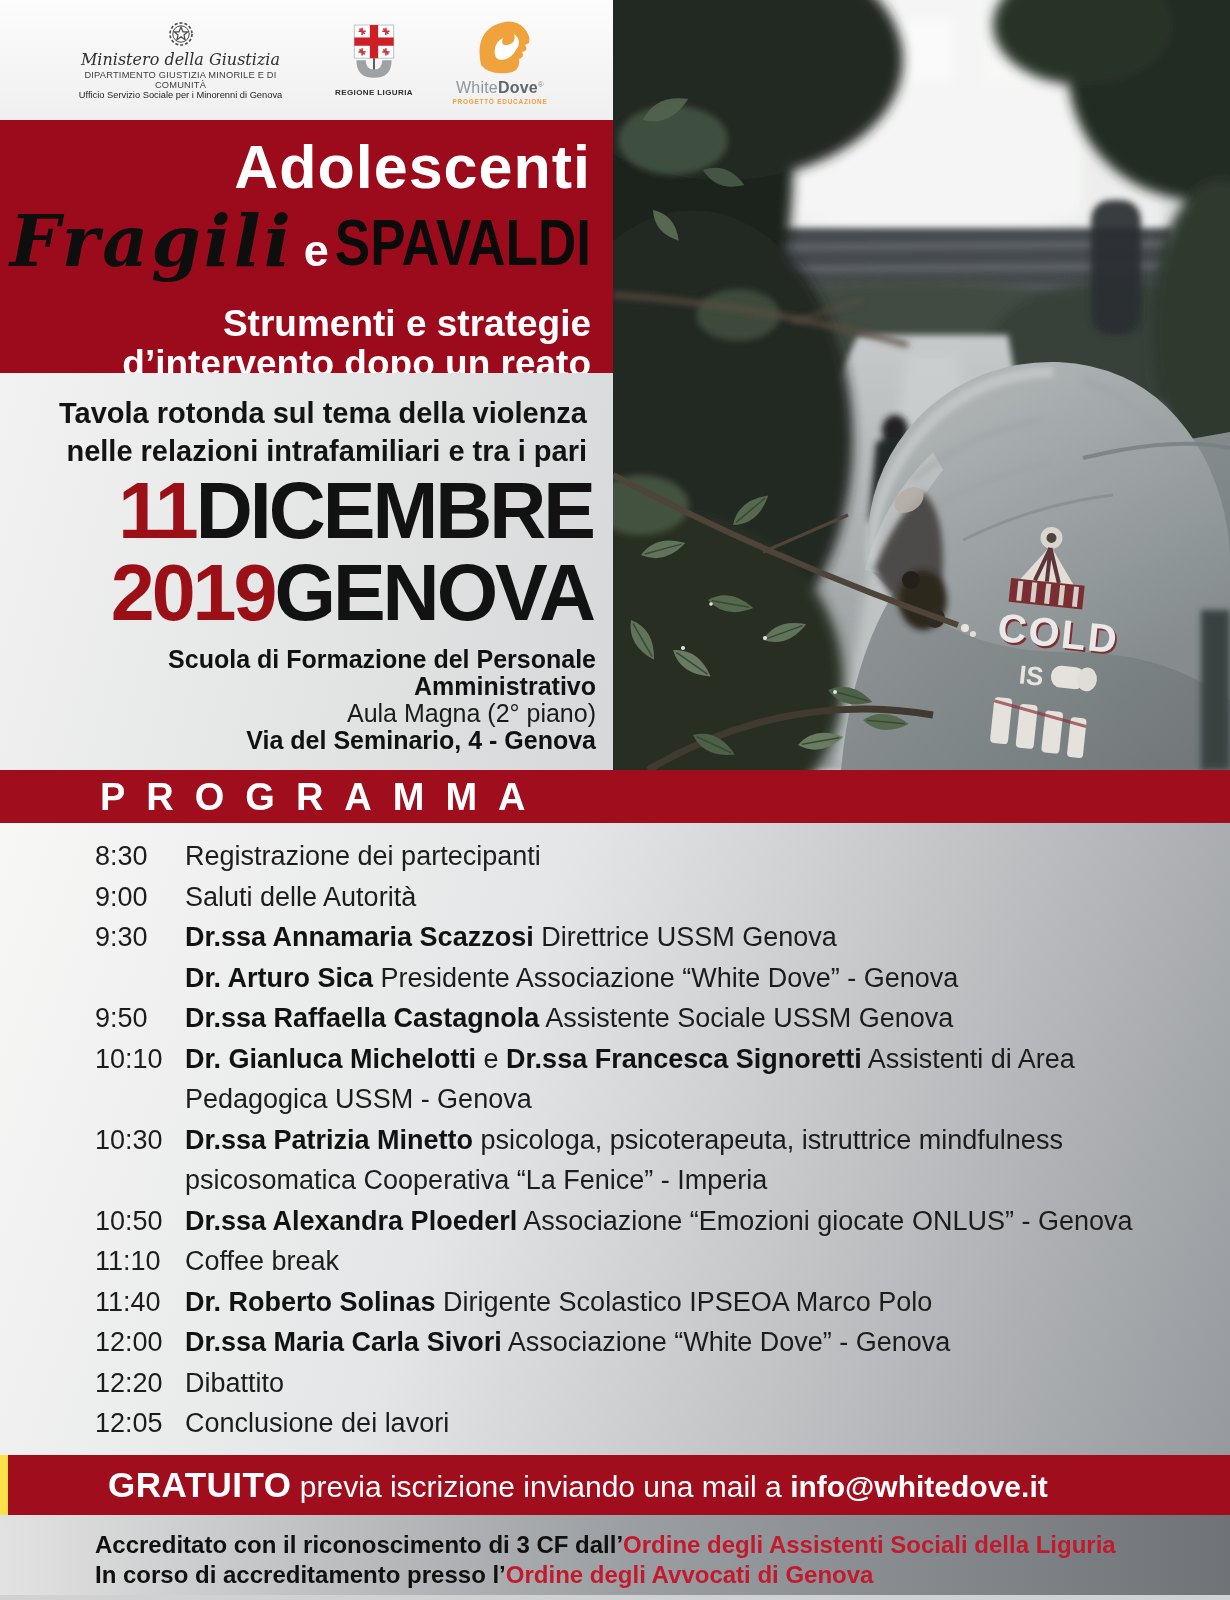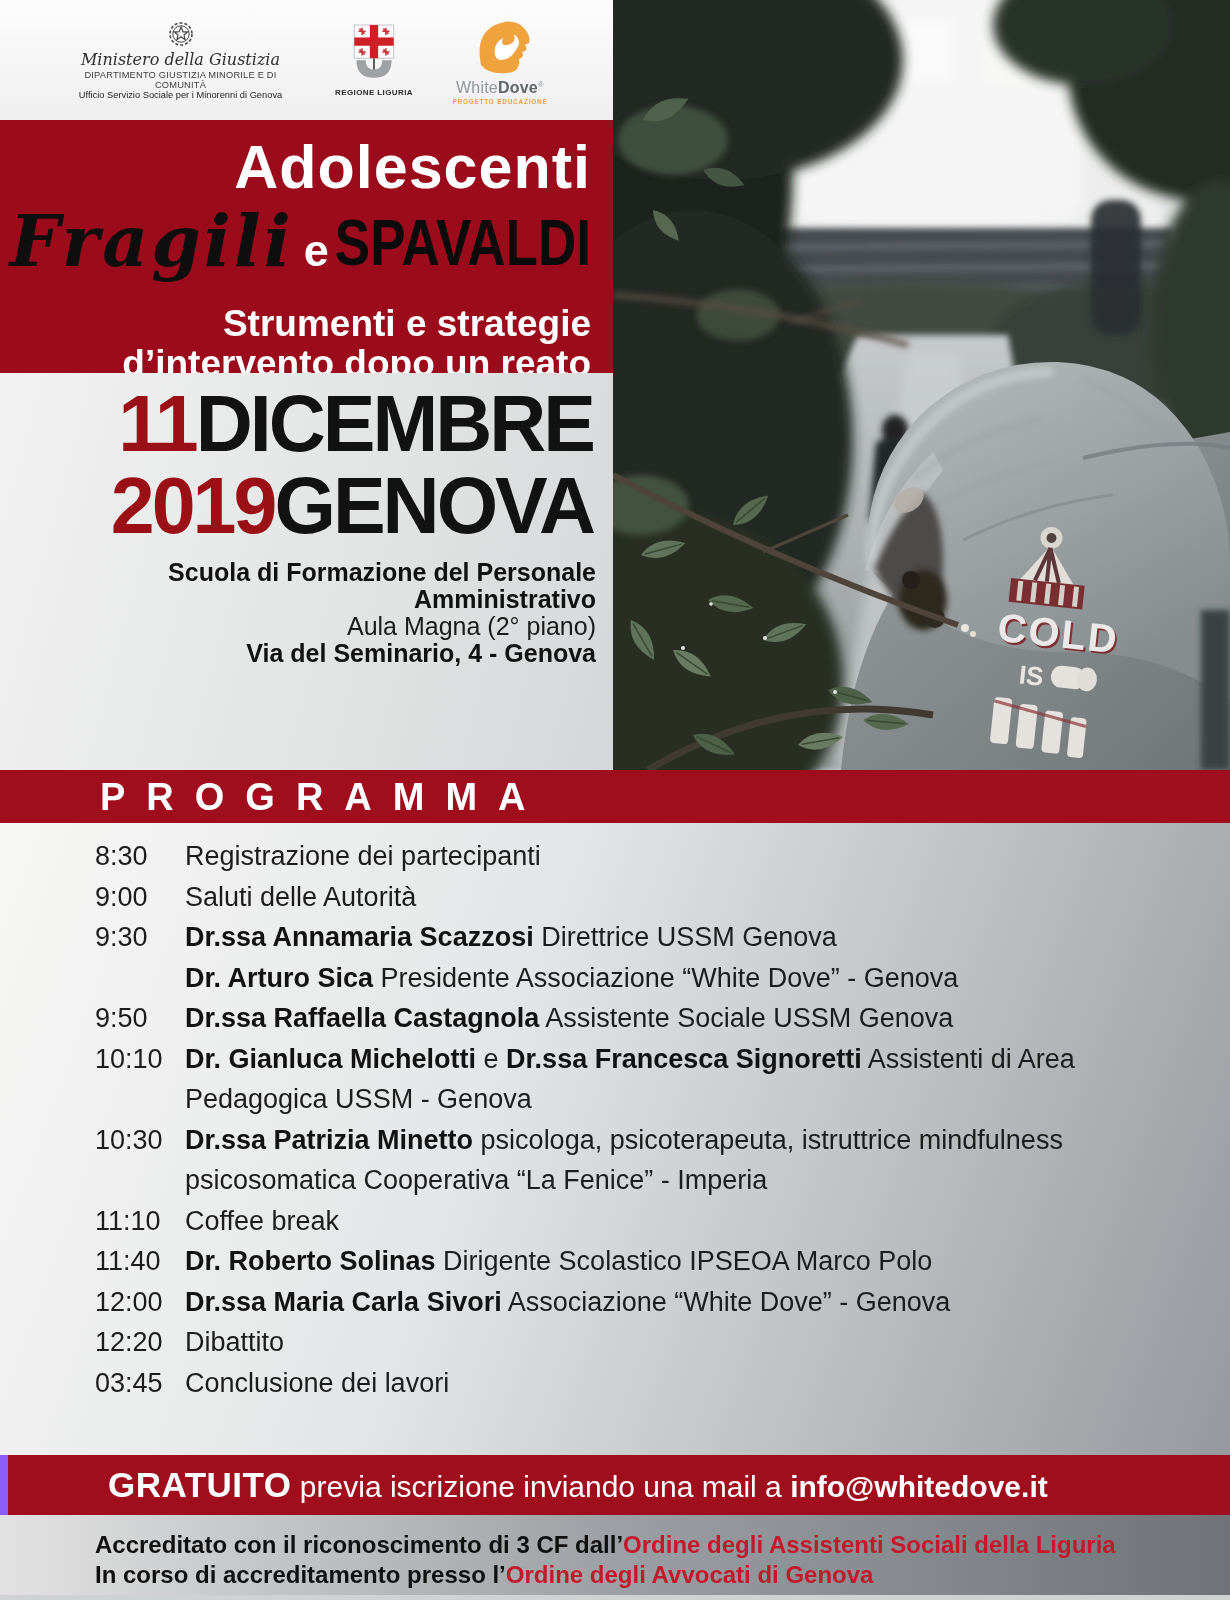--- a/index.html
+++ b/index.html
@@ -1,18 +1,18 @@
 <!DOCTYPE html>
 <html><head>
 <meta charset="utf-8">
 <style>
   html,body { margin:0; padding:0; background:#ffffff; }
   .poster {
     position:relative; width:1230px; height:1600px; overflow:hidden;
-    background:#8b5cf6; font-family:"Liberation Sans", sans-serif;
+    background:#fde047; font-family:"Liberation Sans", sans-serif;
   }
   
   .logo-strip {
     position:absolute; left:0; top:0; width:613px; height:120px;
     background:linear-gradient(180deg,#fdfdfd,#efefef);
     display:flex; align-items:center; justify-content:center; gap:30px;
   }
   .ministero { width:235px; text-align:center; color:#3a3a3a; }
   .min-script { font-family:"DejaVu Serif", serif; font-style:italic; font-size:16px; line-height:17px; color:#2f2f2f; }
   .min-line1 { font-size:9.3px; letter-spacing:.2px; margin-top:2px; color:#3c3c3c; }
@@ -141,20 +141,24 @@
   <div class="red-banner">
     <div class="title-1">Adolescenti</div>
     <div class="title-2"><span class="fragili">Fragili</span><span class="e-white">e</span><span class="spavaldi">SPAVALDI</span></div>
     <div class="subtitle">
       <div>Strumenti e strategie</div>
       <div>d’intervento dopo un reato</div>
     </div>
   </div>
 
   <div class="info-section">
+    <div class="intro">
+      <div>Tavola rotonda sul tema della violenza</div>
+      <div>nelle relazioni intrafamiliari e tra i pari</div>
+    </div>
     <div class="date-line"><span class="date-red">11</span><span>DICEMBRE</span></div>
     <div class="date-line"><span class="date-red">2019</span><span>GENOVA</span></div>
     <div class="venue">Scuola di Formazione del Personale Amministrativo</div>
     <div class="room">Aula Magna (2° piano)</div>
     <div class="addr">Via del Seminario, 4 - Genova</div>
   </div>
 
   <div class="photo">
     <svg width="617" height="770" viewBox="0 0 617 770">
       <defs>
@@ -378,37 +382,41 @@
       </div>
       <div class="prog-row">
         <span class="prog-time">10:10</span>
         <span class="prog-desc"><b>Dr. Gianluca Michelotti</b><span> e </span><b>Dr.ssa Francesca Signoretti</b><span>  Assistenti di Area Pedagogica USSM - Genova</span></span>
       </div>
       <div class="prog-row">
         <span class="prog-time">10:30</span>
         <span class="prog-desc"><b>Dr.ssa Patrizia Minetto</b><span> psicologa, psicoterapeuta, istruttrice mindfulness psicosomatica Cooperativa “La Fenice” - Imperia</span></span>
       </div>
       <div class="prog-row">
+        <span class="prog-time">10:50</span>
+        <span class="prog-desc"><b>Dr.ssa Alexandra Ploederl</b><span> Associazione “Emozioni giocate ONLUS” - Genova</span></span>
+      </div>
+      <div class="prog-row">
         <span class="prog-time">11:10</span>
         <span class="prog-desc"><span>Coffee break</span></span>
       </div>
       <div class="prog-row">
         <span class="prog-time">11:40</span>
         <span class="prog-desc"><b>Dr. Roberto Solinas</b><span> Dirigente Scolastico IPSEOA Marco Polo</span></span>
       </div>
       <div class="prog-row">
         <span class="prog-time">12:00</span>
         <span class="prog-desc"><b>Dr.ssa Maria Carla Sivori</b><span> Associazione “White Dove” - Genova</span></span>
       </div>
       <div class="prog-row">
         <span class="prog-time">12:20</span>
         <span class="prog-desc"><span>Dibattito</span></span>
       </div>
       <div class="prog-row">
-        <span class="prog-time">03:45</span>
+        <span class="prog-time">12:05</span>
         <span class="prog-desc"><span>Conclusione dei lavori</span></span>
       </div>
     </div>
 
   <div class="gratuito-band"><b class="gratuito-word">GRATUITO</b><span> previa iscrizione inviando una mail a </span><b class="gratuito-email">info@whitedove.it</b></div>
 
   <div class="bottom">
     <div><span>Accreditato con il riconoscimento di 3 CF dall’</span><span class="red-accent">Ordine degli Assistenti Sociali della Liguria</span></div>
     <div><span>In corso di accreditamento presso l’</span><span class="red-accent">Ordine degli Avvocati di Genova</span></div>
     <div class="bottom-edge"></div>

